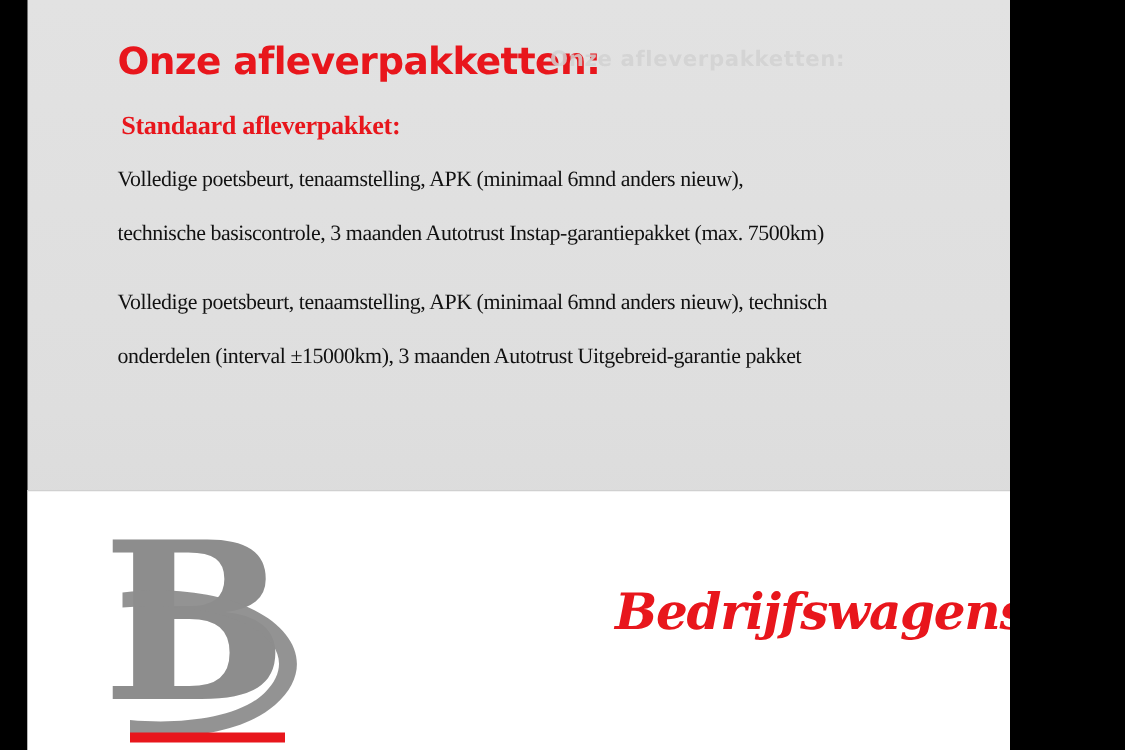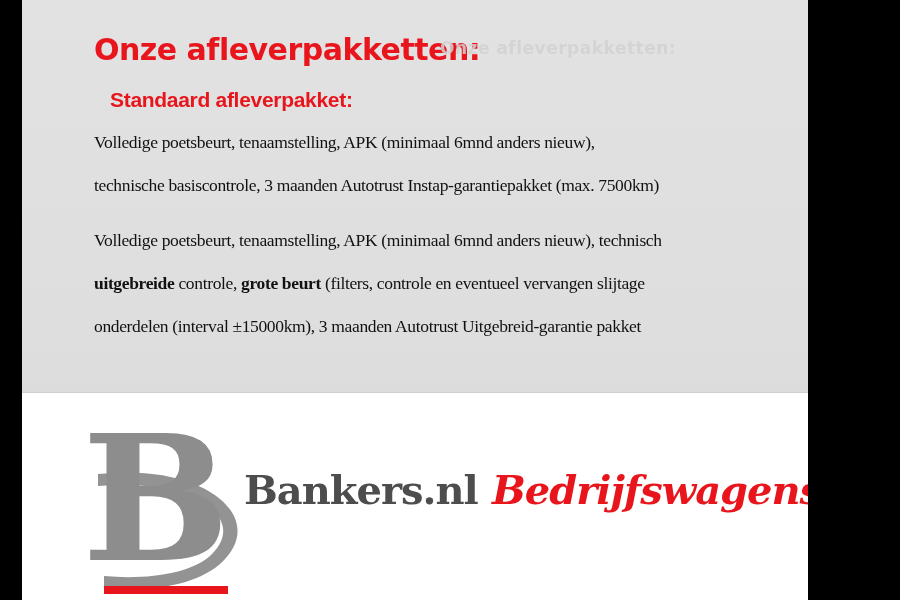--- a/index.html
+++ b/index.html
@@ -72,22 +72,22 @@
     font-family: "DejaVu Sans", sans-serif;
     font-weight: bold;
     font-size: 17px;
     color: #d2d2d2;
     letter-spacing: 0.5px;
     opacity: 0.85;
     white-space: nowrap;
   }
 
   h2.sub {
-    margin: 18px 0 4px 16px;
-    font-family: Liberation Sans, sans-serif;
+    margin: 18px 0 4px 3px;
+    font-family: Liberation Serif, serif;
     font-weight: bold;
     font-size: 21px;
     color: #e8161c;
     letter-spacing: -0.3px;
   }
   h2.sub .small {
     font-size: 15px;
     font-weight: bold;
     letter-spacing: -0.2px;
   }
@@ -179,34 +179,30 @@
     <h1 class="title">Onze afleverpakketten:</h1>
 
     <h2 class="sub">
       <span>Standaard afleverpakket:</span>
     </h2>
     <p class="body">Volledige poetsbeurt, tenaamstelling, APK (minimaal 6mnd anders nieuw),</p>
     <p class="body">technische basiscontrole, 3 maanden Autotrust Instap-garantiepakket (max. 7500km)</p>
 
     <div class="block2">
       <p class="body">Volledige poetsbeurt, tenaamstelling, APK (minimaal 6mnd anders nieuw), technisch</p>
-      <p class="body">
-        <b>uitgebreide</b><span> controle, </span><b>grote beurt</b><span> (filters, controle en eventueel vervangen slijtage</span>
-      </p>
       <p class="body">onderdelen (interval ±15000km), 3 maanden Autotrust Uitgebreid-garantie pakket</p>
     </div>
   </div>
 
   <div class="ghost">Onze afleverpakketten:</div>
 
   <div class="logo-area">
     <div class="bigB">
       <div class="letter">B</div>
       <svg class="swoosh" viewBox="0 0 170 126">
         <path d="M10 6 C 120 -6, 182 52, 132 96 C 104 120, 54 124, 16 120 L 16 108 C 58 112, 104 106, 124 86 C 160 50, 106 10, 10 18 Z" fill="#8d8d8d" opacity="0.95"></path>
         <path d="M16 118 L 140 118 L 140 126 L 16 126 Z" fill="#e8161c"></path>
       </svg>
     </div>
-    <div class="wordmark">Bankers.nl</div>
     <div class="wordmark2">Bedrijfswagens</div>
   </div>
 
 </div>
 
 </body></html>

